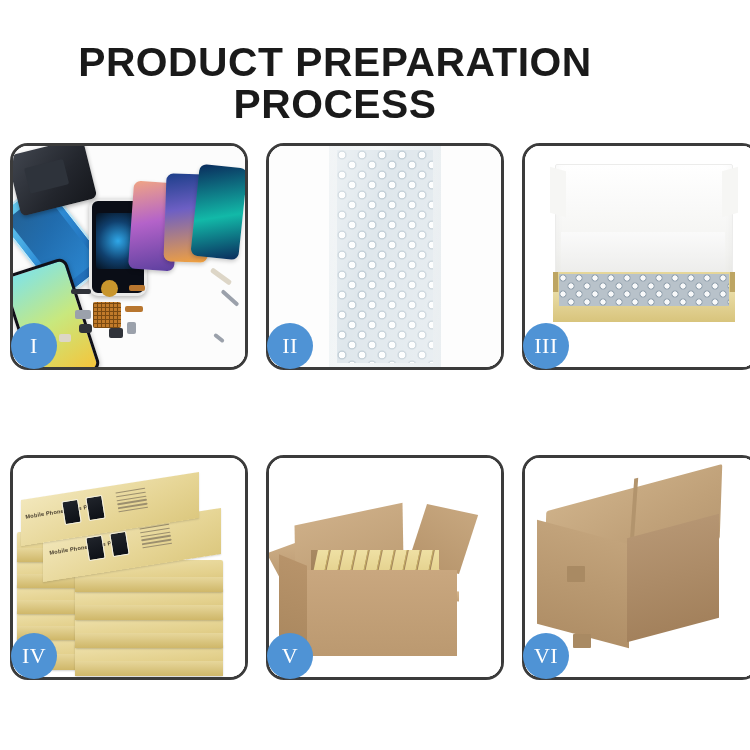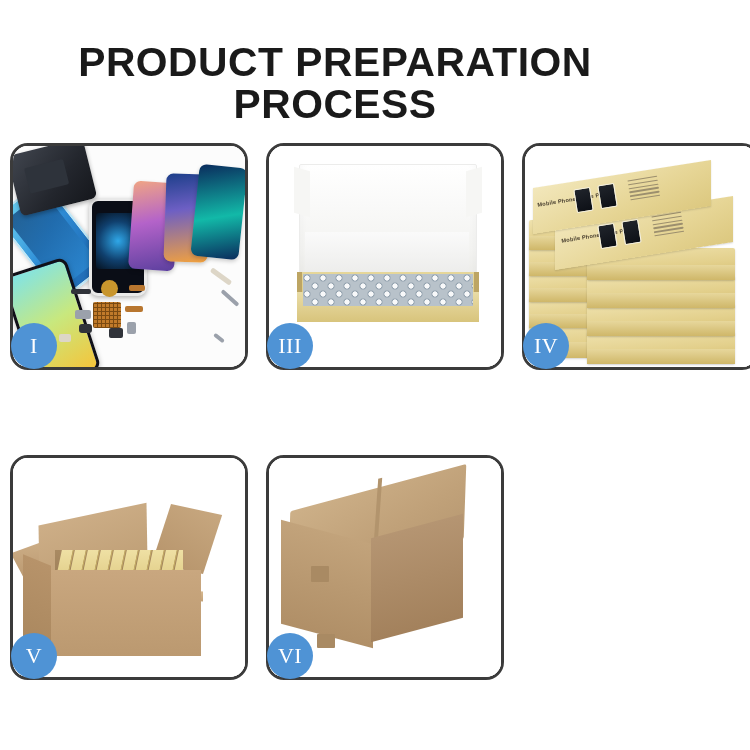--- a/index.html
+++ b/index.html
@@ -338,20 +338,30 @@
           <div class="chip sil" style="left:114px;top:176px;width:9px;height:12px;"></div>
           <div class="chip cream" style="left:46px;top:188px;width:12px;height:8px;"></div>
           <div class="chip sil" style="left:200px;top:190px;width:12px;height:4px;transform:rotate(38deg);"></div>
           <div class="chip sil" style="left:206px;top:150px;width:22px;height:4px;transform:rotate(42deg);"></div>
           <div class="chip cream" style="left:196px;top:128px;width:24px;height:5px;transform:rotate(36deg);"></div>
         </div>
       </div>
       <div class="badge">I</div>
     </div>
 
+    <div class="card">
+      <div class="card-inner">
+        <div class="scene2">
+          <div class="wrapbag">
+            <div class="bubbles"></div>
+          </div>
+        </div>
+      </div>
+      <div class="badge">II</div>
+    </div>
 
     <div class="card">
       <div class="card-inner">
         <div class="scene3">
           <div class="lid3"></div>
           <div class="foam3"></div>
           <div class="tray3">
             <div class="edgeL"></div>
             <div class="edgeR"></div>
             <div class="front"></div>

